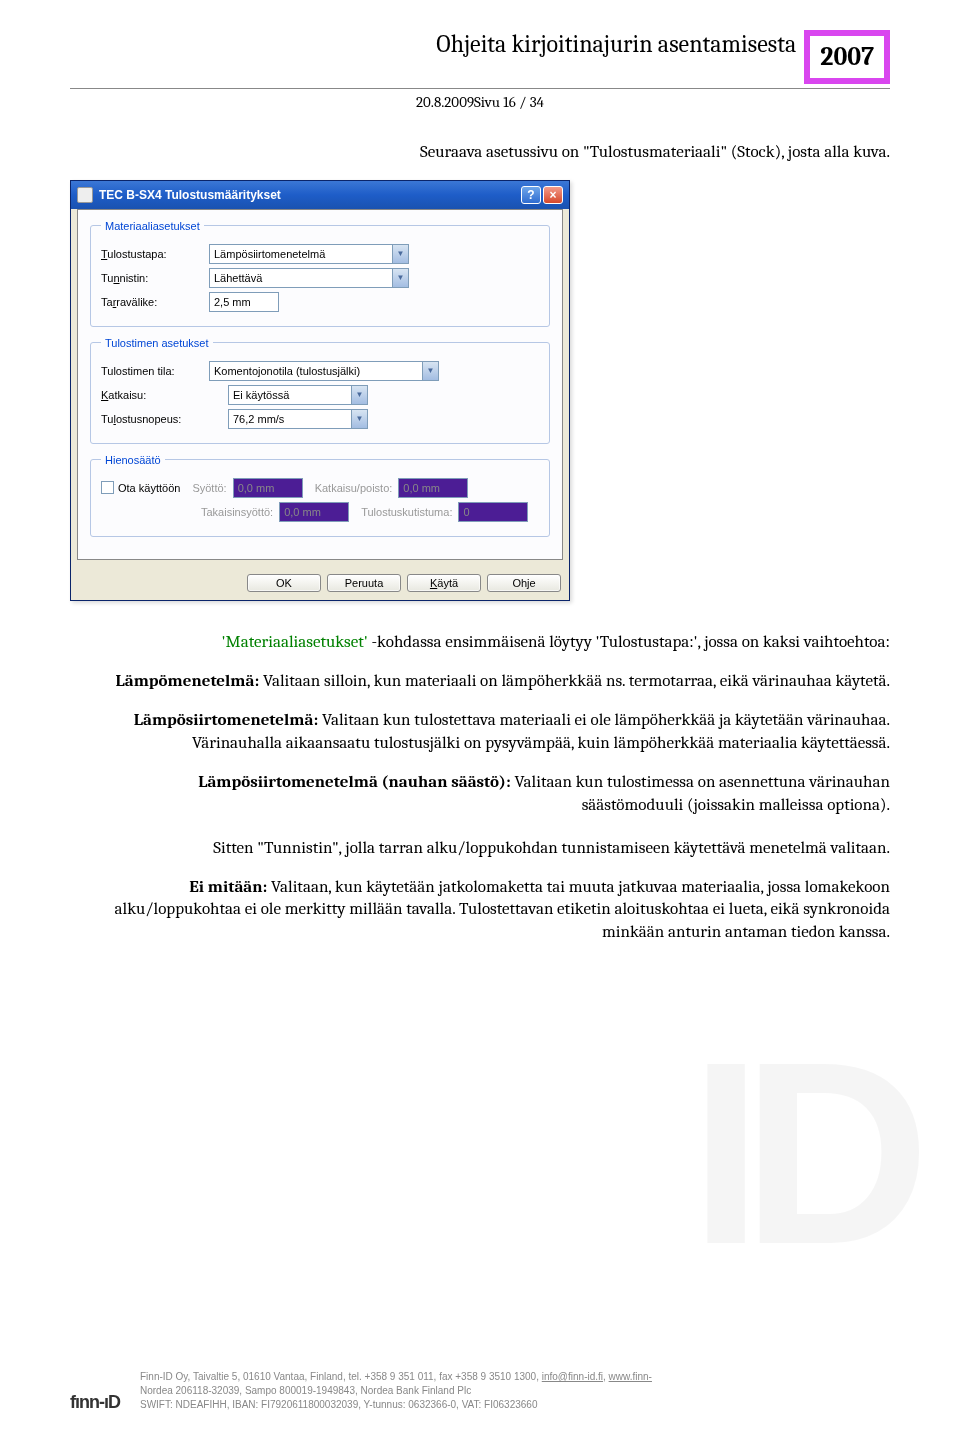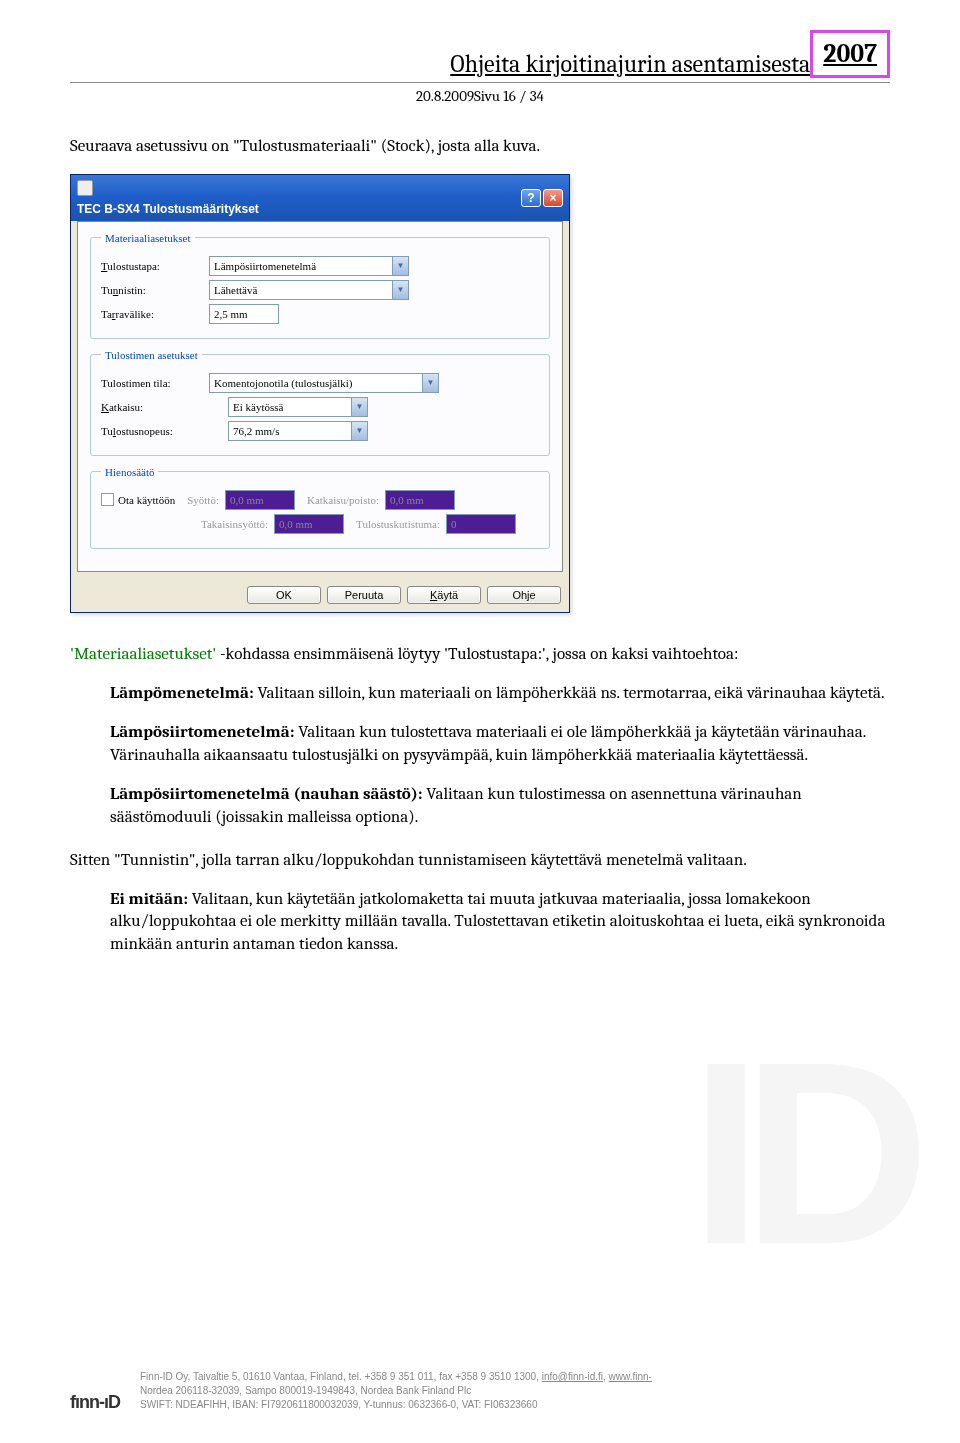--- a/index.html
+++ b/index.html
@@ -2,46 +2,46 @@
 <html><head>
 <meta charset="utf-8">
 <style>
   * { box-sizing: border-box; margin: 0; padding: 0; }
   body { font-family: Cambria, Georgia, serif; font-size: 16px; color: #000; background: #fff; width: 960px; margin: 0 auto; padding: 0; }
   
   .page { padding: 30px 70px 40px 70px; position: relative; min-height: 1443px; }
   
   
   .doc-header { display: flex; justify-content: flex-end; align-items: flex-start; margin-bottom: 4px; }
-  .hdr-title-wrap { display: flex; align-items: flex-end; gap: 0; text-decoration: underline; }
+  .hdr-title-wrap { display: flex; align-items: flex-start; gap: 8px; }
   .hdr-title { font-size: 24px; color: #000; }
-  .hdr-year-box { border: 3px solid #d946ef; padding: 8px 10px; font-size: 26px; font-weight: bold; line-height: 1; }
+  .hdr-year-box { border: 6px solid #d946ef; padding: 8px 10px; font-size: 26px; font-weight: bold; line-height: 1; }
   .hdr-rule { border: none; border-top: 1px solid #888; margin-bottom: 4px; }
   .meta-row { display: flex; justify-content: center; font-size: 15px; margin-bottom: 30px; }
   
   
-  .body-text { font-size: 17px; line-height: 1.35; }
+  .body-text { font-size: 17px; line-height: 1.35; text-align: right; }
   .body-text p { margin-bottom: 16px; }
   .green { color: #008000; }
   .indent-block { margin-left: 40px; margin-bottom: 20px; }
   
   
   .dialog { width: 500px; border: 1px solid #0a246a; background: #ece9d8; font-family: Tahoma, Arial, sans-serif; font-size: 11px; margin: 10px 0 30px 0; box-shadow: 2px 2px 4px rgba(0,0,0,0.15); }
   .titlebar { background: linear-gradient(to bottom, #3b77d6 0%, #1e5dc8 50%, #1a52b0 100%); color: #fff; padding: 5px 6px; display: flex; align-items: center; justify-content: space-between; font-weight: bold; font-size: 12px; }
-  .titlebar-left { display: flex; align-items: flex-start; gap: 6px; flex-direction: column; }
+  .titlebar-left { display: flex; align-items: center; gap: 6px; }
   .titlebar-icons { display: flex; gap: 2px; }
   .tb-btn { width: 20px; height: 18px; background: linear-gradient(to bottom, #f39b8a, #d6482b); border: 1px solid #fff; border-radius: 3px; display: flex; align-items: center; justify-content: center; color: #fff; font-size: 12px; font-weight: bold; line-height: 1; }
   .tb-btn.help { background: linear-gradient(to bottom, #6fa6ea, #2f6cd0); }
   .printer-icn { width: 16px; height: 16px; display: inline-block; background: #eee; border: 1px solid #999; border-radius: 2px; }
   
   .tabbar { display: flex; padding: 6px 6px 0 6px; background: #ece9d8; }
   .tab { padding: 3px 8px; border: 1px solid #888; border-bottom: none; background: #ece9d8; border-radius: 3px 3px 0 0; margin-right: 1px; position: relative; }
   .tab.active { background: #fcfcfe; border-bottom: 1px solid #fcfcfe; z-index: 2; margin-bottom: -1px; }
   
-  .tab-panel { margin: 0 6px 6px 6px; border: 1px solid #888; background: #fcfcfe; padding: 10px 12px 12px 12px; font-family: Liberation Serif, serif; }
+  .tab-panel { margin: 0 6px 6px 6px; border: 1px solid #888; background: #fcfcfe; padding: 10px 12px 12px 12px; }
   
   fieldset.grp { border: 1px solid #b6c7e5; border-radius: 3px; padding: 8px 10px 10px 10px; margin-bottom: 10px; }
   fieldset.grp legend { color: #0046d5; padding: 0 4px; font-size: 11px; }
   
   .row { display: flex; align-items: center; margin: 4px 0; gap: 8px; }
   .row label.fld { width: 100px; }
   .row label.fld .ul { text-decoration: underline; }
   
   .combo { display: flex; align-items: center; border: 1px solid #7f9db9; background: #fff; height: 20px; padding: 0 0 0 4px; }
   .combo.w1 { width: 200px; }

